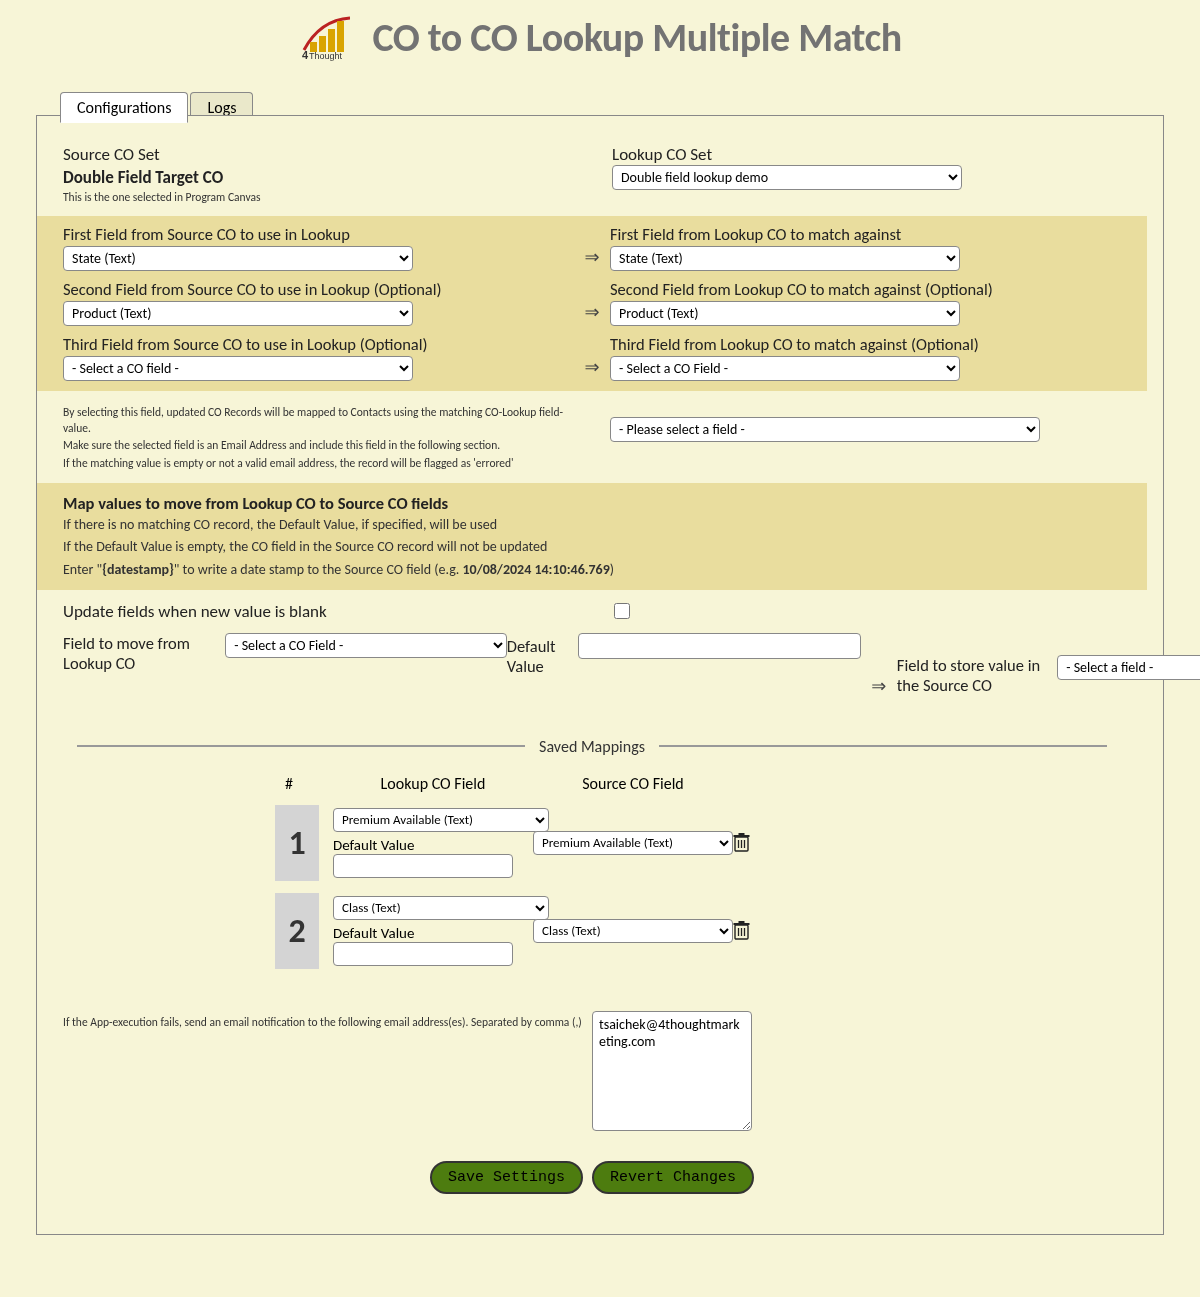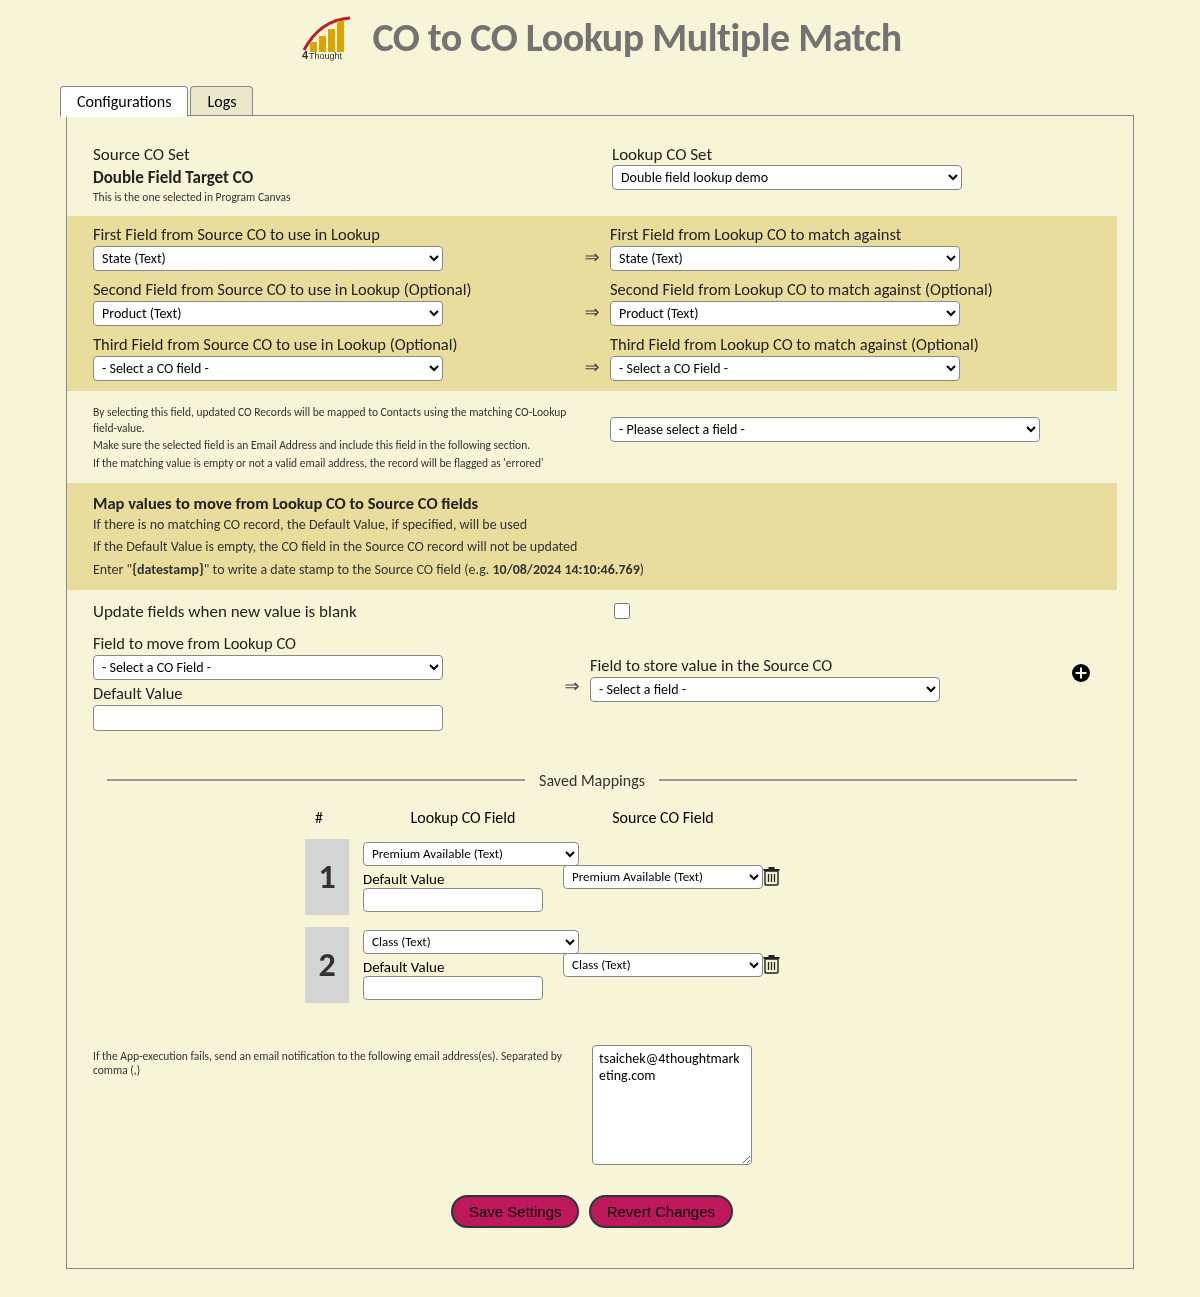--- a/index.html
+++ b/index.html
@@ -44,30 +44,30 @@
   .tab {
     padding: 5px 16px;
     border: 1px solid #888;
     border-bottom: none;
     background: #eae8ca;
     font-size: 16px;
     cursor: pointer;
     border-radius: 4px 4px 0 0;
     margin-right: 2px;
     position: relative;
-    top: 2px;
+    top: 8px;
   }
   .tab.active {
     background: #fff;
     z-index: 2;
     border-bottom: 1px solid #fff;
   }
   .panel {
     border: 1px solid #888;
-    margin: 0 66px;
+    margin: 0 36px;
     background: #f7f5d7;
     padding: 28px 16px 40px 0;
     position: relative;
   }
   .section {
     padding: 0 26px;
   }
   .row {
     display: flex;
     align-items: flex-start;
@@ -173,21 +173,21 @@
   }
   .field-move-row {
     display: grid;
     grid-template-columns: 1fr 36px 1fr 40px;
     align-items: flex-start;
     padding: 6px 26px 0 26px;
     column-gap: 0;
   }
   .field-move-row .left-col, .field-move-row .right-col {
     display: flex;
-    flex-direction: column;
+    flex-direction: row;
   }
   .field-move-row .arrow2 {
     text-align: center;
     font-size: 18px;
     color: #444;
     padding-top: 42px;
   }
   .field-move-row .plus-wrap {
     padding-top: 30px;
     text-align: right;
@@ -319,27 +319,27 @@
     font-size: 14px;
     font-family: inherit;
     resize: both;
   }
   .buttons {
     text-align: center;
     margin-top: 26px;
   }
   .btn {
     border: 2px solid #333;
-    background: #be185d;
+    background: #4d7c0f;
     border-radius: 18px;
     padding: 6px 16px;
     font-size: 15px;
     cursor: pointer;
     margin: 0 3px;
-    font-family: Liberation Sans, sans-serif;
+    font-family: Liberation Mono, monospace;
   }
   .footer {
     text-align: center;
     font-size: 12.5px;
     color: #222;
     margin-top: 16px;
     line-height: 1.9;
   }
 </style>
 </head>

